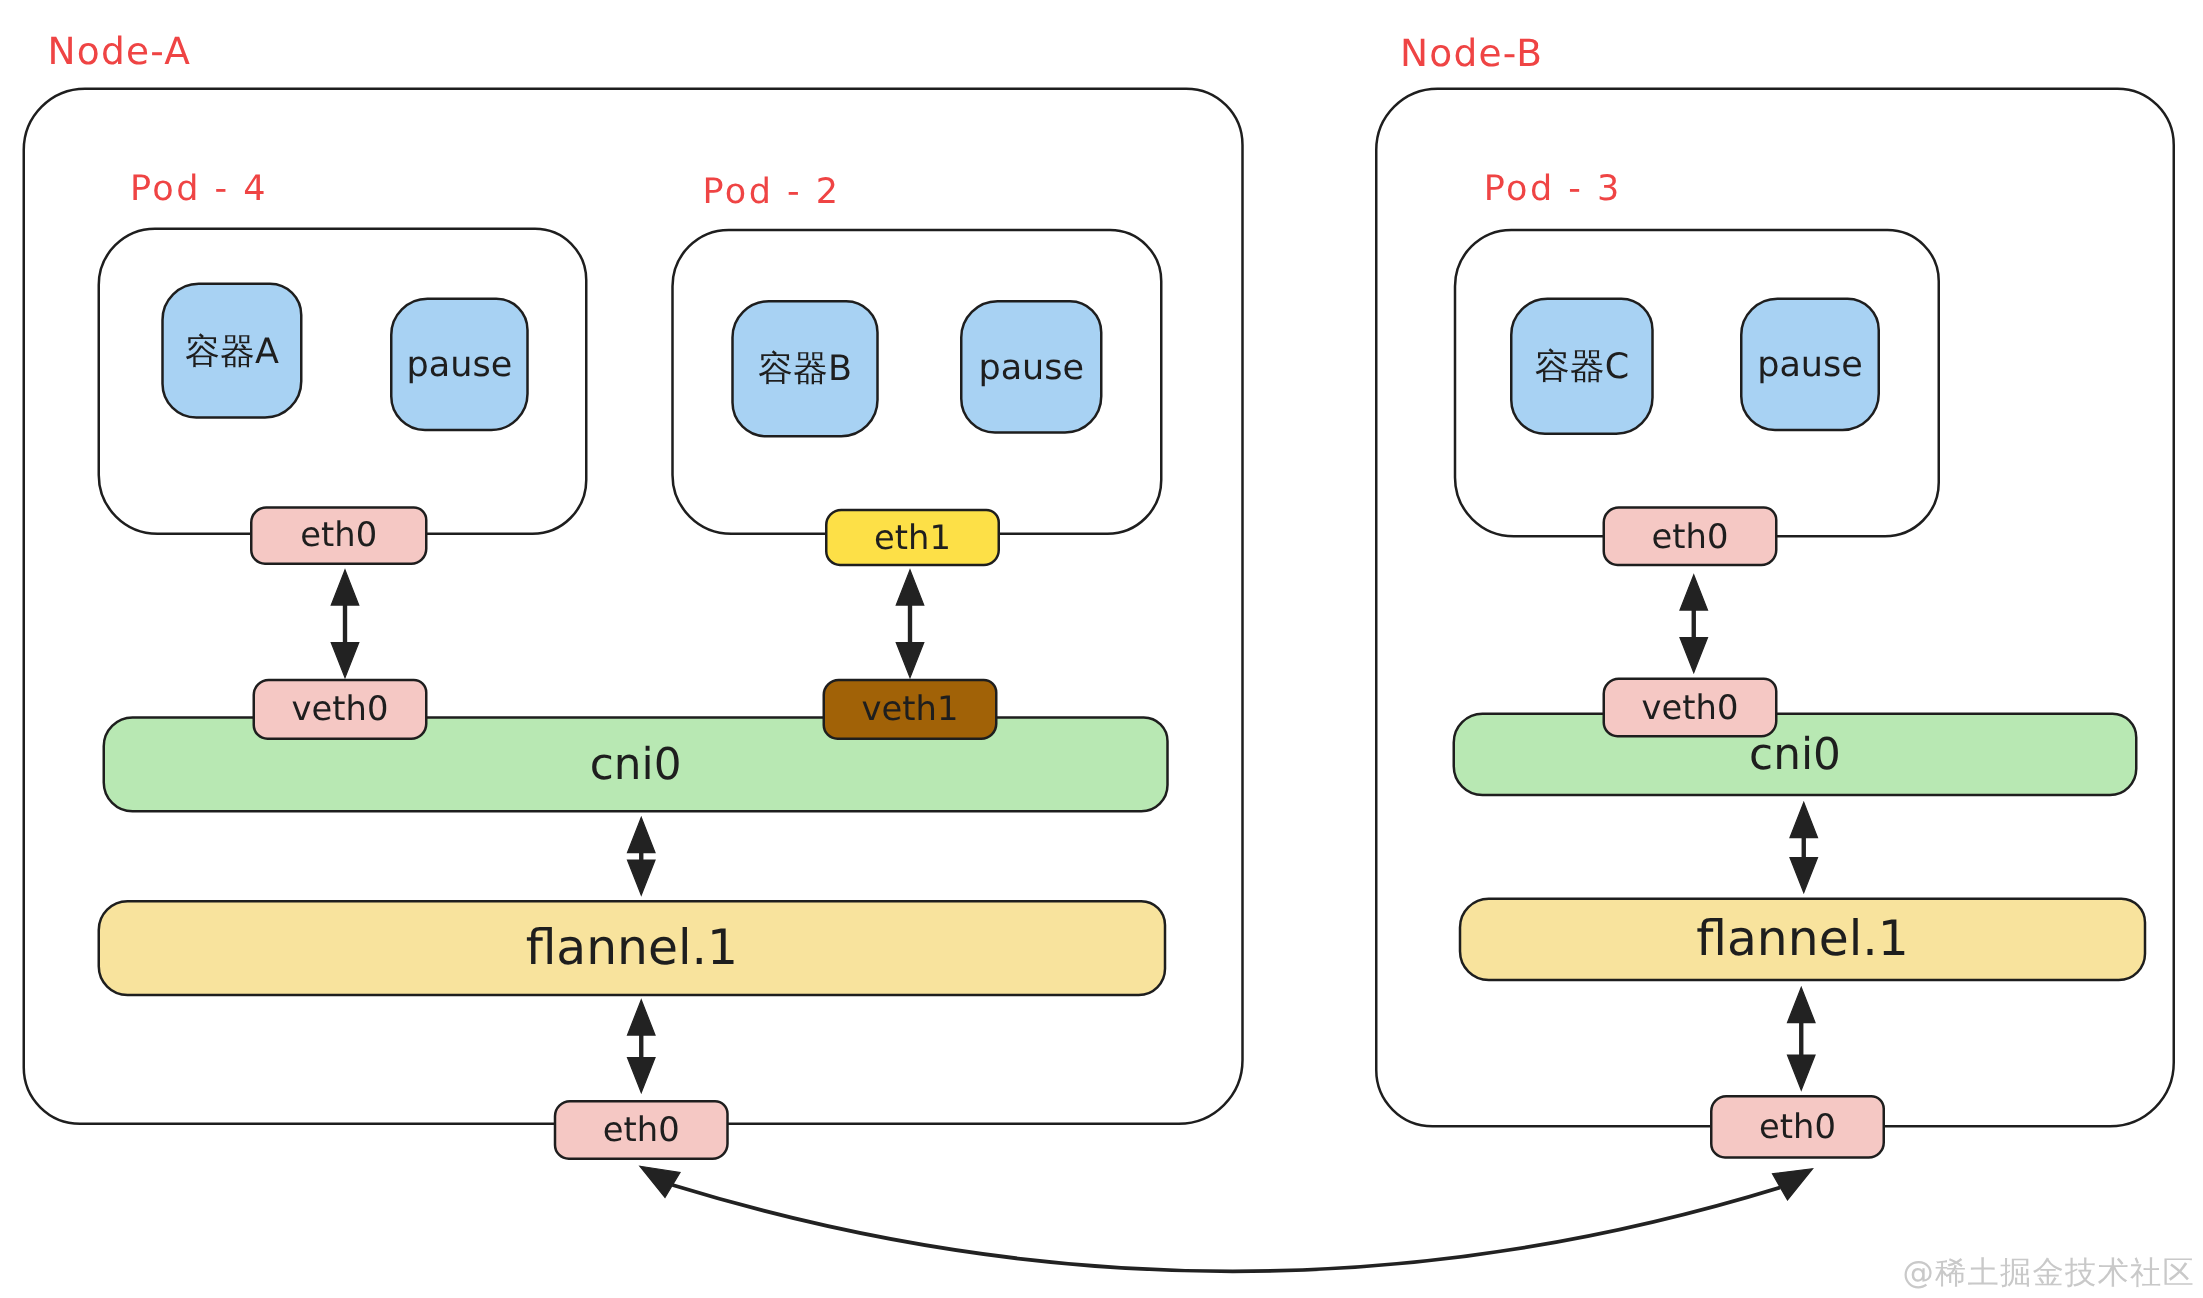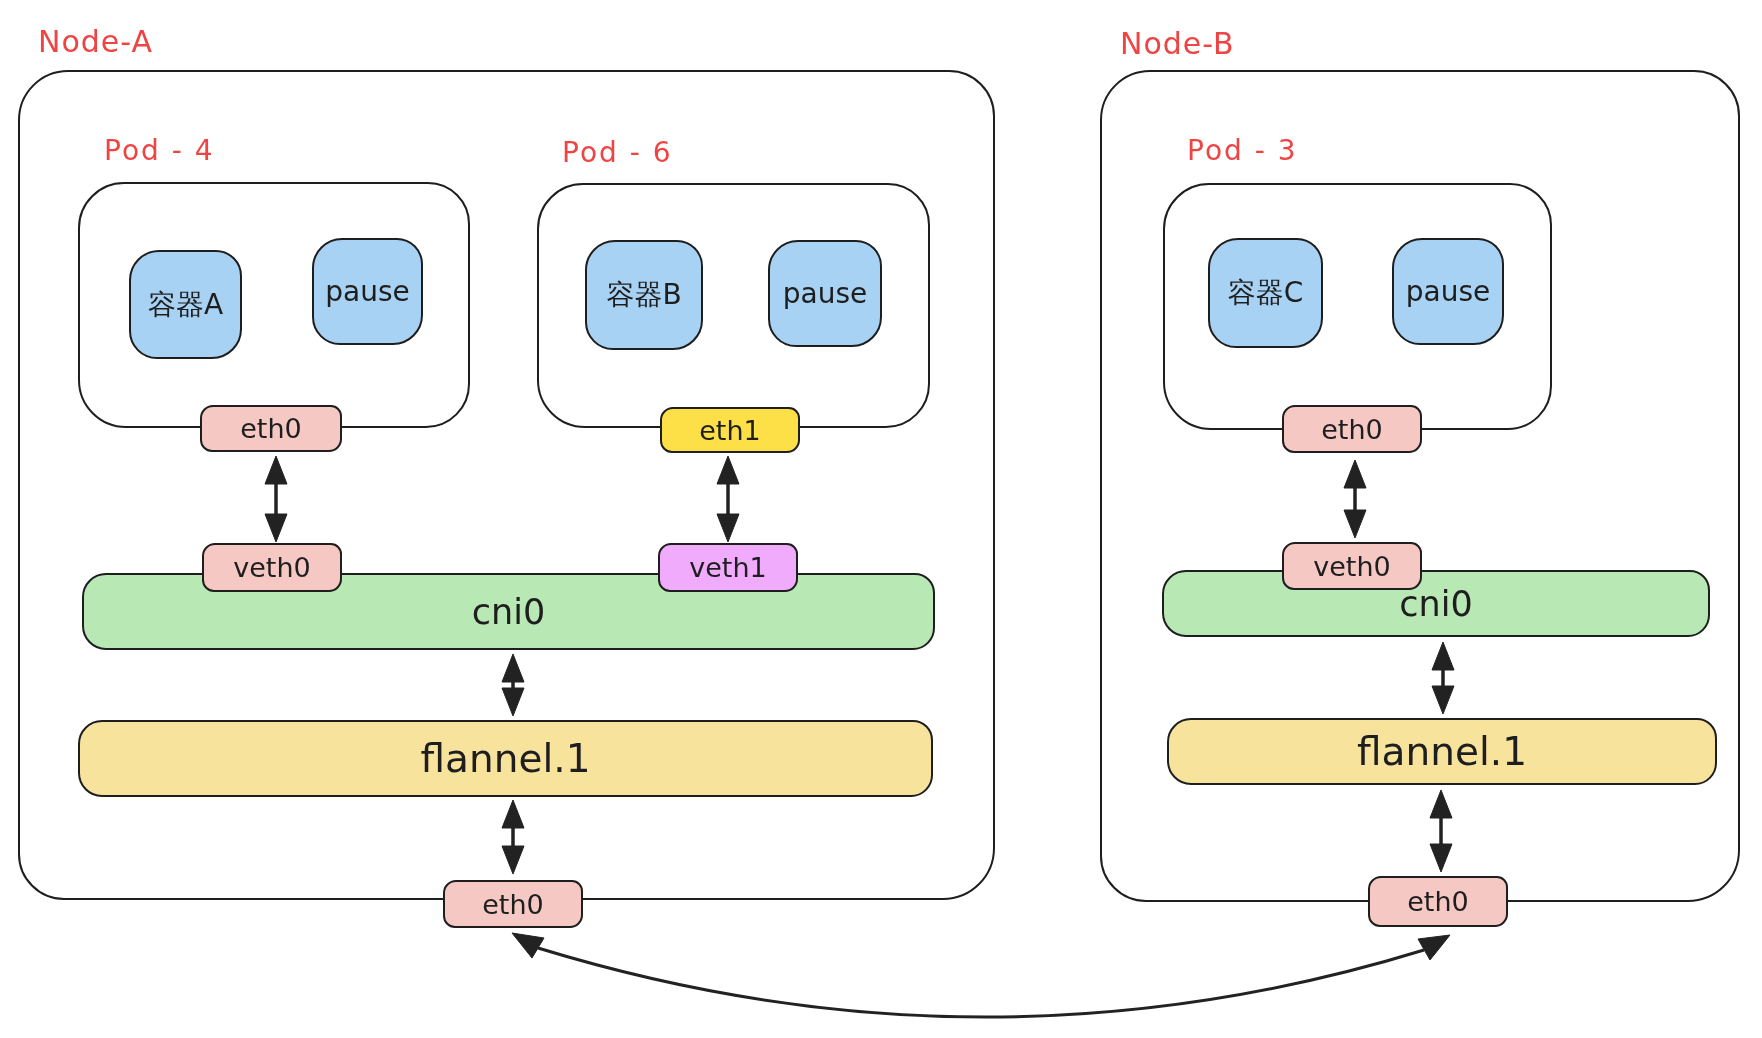--- a/index.html
+++ b/index.html
@@ -26,21 +26,21 @@
   #nodeA-label{left:38px;top:24px;}
   #nodeB-label{left:1120px;top:26px;}
 
   #pod1{left:78px;top:182px;width:392px;height:246px;}
   #pod2{left:537px;top:183px;width:393px;height:245px;}
   #pod3{left:1163px;top:183px;width:389px;height:247px;}
   #pod1-label{left:104px;top:134px;}
   #pod2-label{left:562px;top:136px;}
   #pod3-label{left:1187px;top:134px;}
 
-  #cA{left:129px;top:250px;width:113px;height:109px;align-items:center;}
+  #cA{left:129px;top:226px;width:113px;height:109px;align-items:center;}
   #pA{left:312px;top:238px;width:111px;height:107px;}
   #cB{left:585px;top:240px;width:118px;height:110px;}
   #pB{left:768px;top:240px;width:114px;height:107px;}
   #cC{left:1208px;top:238px;width:115px;height:110px;}
   #pC{left:1392px;top:238px;width:112px;height:107px;}
 
   #eth0p1{left:200px;top:405px;width:142px;height:47px;}
   #eth1p2{left:660px;top:407px;width:140px;height:46px;}
   #eth0p3{left:1282px;top:405px;width:140px;height:48px;}
 
@@ -63,21 +63,21 @@
 
   <div id="nodeA" class="abs outline node"></div>
   <div id="nodeB" class="abs outline node"></div>
   <div id="nodeA-label" class="label node-label">Node-A</div>
   <div id="nodeB-label" class="label node-label">Node-B</div>
 
   <div id="pod1" class="abs pod"></div>
   <div id="pod2" class="abs pod"></div>
   <div id="pod3" class="abs pod"></div>
   <div id="pod1-label" class="label pod-label">Pod - 4</div>
-  <div id="pod2-label" class="label pod-label">Pod - 6</div>
+  <div id="pod2-label" class="label pod-label">Pod - 2</div>
   <div id="pod3-label" class="label pod-label">Pod - 3</div>
 
   <div id="cA" class="abs cbox flexc" style="background:#a8d2f3">
       <span>容器A</span>
     </div>
   <div id="pA" class="abs cbox flexc" style="background:#a8d2f3">
       <span>pause</span>
     </div>
   <div id="cB" class="abs cbox flexc" style="background:#a8d2f3">
       <span>容器B</span>
@@ -111,21 +111,21 @@
   <div id="eth1p2" class="abs nic flexc" style="background:#fde047">
       <span>eth1</span>
     </div>
   <div id="eth0p3" class="abs nic flexc" style="background:#f5c8c4">
       <span>eth0</span>
     </div>
 
   <div id="veth0a" class="abs nic flexc" style="background:#f5c8c4">
       <span>veth0</span>
     </div>
-  <div id="veth1a" class="abs nic flexc" style="background:#f0abfc">
+  <div id="veth1a" class="abs nic flexc" style="background:#a16207">
       <span>veth1</span>
     </div>
   <div id="veth0b" class="abs nic flexc" style="background:#f5c8c4">
       <span>veth0</span>
     </div>
 
   <div id="eth0ha" class="abs nic flexc" style="background:#f5c8c4">
       <span>eth0</span>
     </div>
   <div id="eth0hb" class="abs nic flexc" style="background:#f5c8c4">
@@ -178,13 +178,14 @@
       </g>
 
       <g>
         <path d="M 538 948 Q 985 1085 1424 950" fill="none" stroke-width="3"></path>
         <polygon points="512,933 532,958 544,938"></polygon>
         <polygon points="1450,935 1430,960 1418,939"></polygon>
       </g>
     </g>
   </svg>
 
+  <div class="watermark">@稀土掘金技术社区</div>
 </div>
 
 </body></html>

